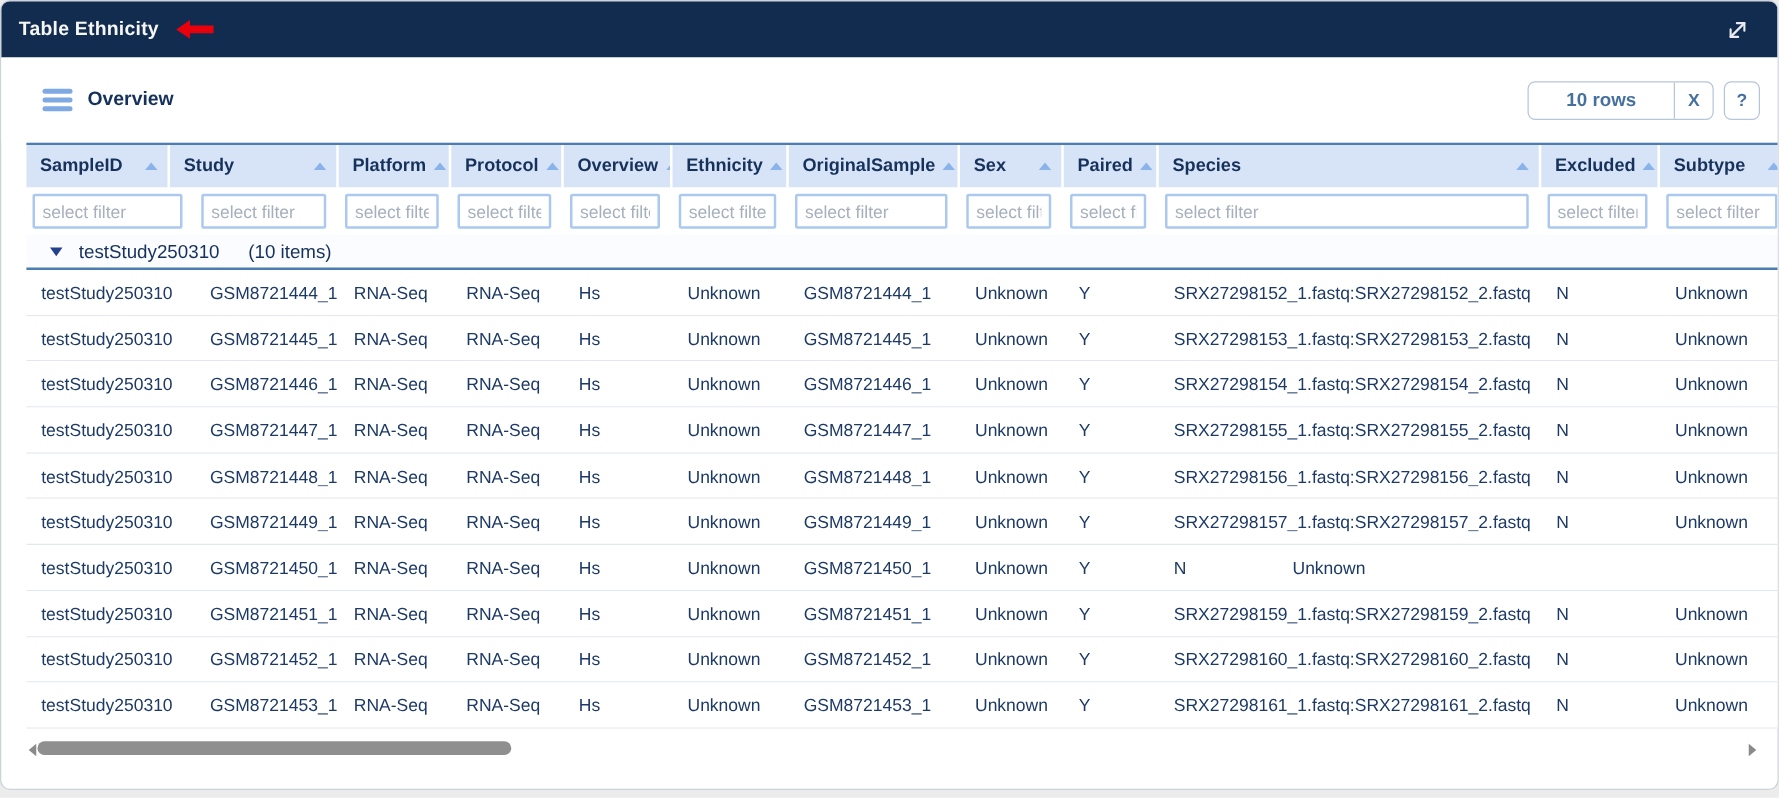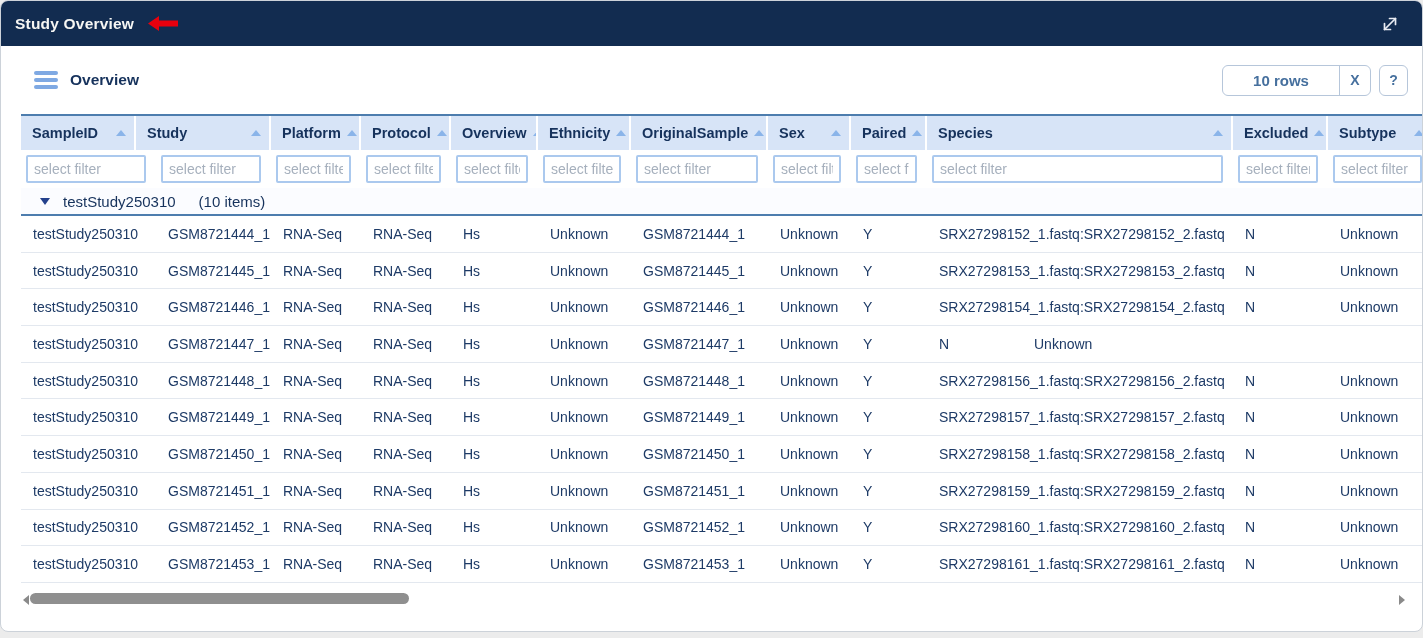--- a/index.html
+++ b/index.html
@@ -47,21 +47,21 @@
   .hs-left { position:absolute; left:22px; top:9px; width:0; height:0; border-top:5px solid transparent; border-bottom:5px solid transparent; border-right:6px solid #8a8a8a; cursor:pointer; }
   .hs-thumb { position:absolute; left:29px; top:7px; width:379px; height:11px; border-radius:6px; background:#8f8f8f; cursor:grab; }
   .hs-right { position:absolute; right:17px; top:9px; width:0; height:0; border-top:5px solid transparent; border-bottom:5px solid transparent; border-left:6px solid #8a8a8a; cursor:pointer; }
 </style>
 </head>
 <body>
 
 <div class="panel">
 
   <div class="titlebar">
-    <span class="title">Study Overview</span>
+    <span class="title">Table Ethnicity</span>
     <svg class="red-arrow" width="30" height="15" viewBox="0 0 30 15">
       <polygon points="0,7.5 11,0 11,4.4 30,4.4 30,10.6 11,10.6 11,15" fill="#e8000d"></polygon>
     </svg>
     <span class="spacer"></span>
     <span class="expand-btn">
       <svg width="20" height="20" viewBox="0 0 20 20" fill="none" stroke="#e9ecf2" stroke-width="1.7" stroke-linecap="round" stroke-linejoin="round">
         <line x1="4.5" y1="15.5" x2="15.5" y2="4.5"></line>
         <polyline points="9.5,4.5 15.5,4.5 15.5,10.5" fill="none"></polyline>
         <polyline points="4.5,9.5 4.5,15.5 10.5,15.5" fill="none"></polyline>
       </svg>
@@ -200,20 +200,21 @@
           <div class="tr">
             <div class="td" style="flex-basis: 135px;">testStudy250310</div>
             <div class="td" style="flex-basis: 115px;">GSM8721447_1</div>
             <div class="td" style="flex-basis: 90px;">RNA-Seq</div>
             <div class="td" style="flex-basis: 90px;">RNA-Seq</div>
             <div class="td" style="flex-basis: 87px;">Hs</div>
             <div class="td" style="flex-basis: 93px;">Unknown</div>
             <div class="td" style="flex-basis: 137px;">GSM8721447_1</div>
             <div class="td" style="flex-basis: 83px;">Unknown</div>
             <div class="td" style="flex-basis: 76px;">Y</div>
+            <div class="td" style="flex-basis: 306px;">SRX27298155_1.fastq:SRX27298155_2.fastq</div>
             <div class="td" style="flex-basis: 95px;">N</div>
             <div class="td" style="flex-basis: 104px;">Unknown</div>
           </div>
           <div class="tr">
             <div class="td" style="flex-basis: 135px;">testStudy250310</div>
             <div class="td" style="flex-basis: 115px;">GSM8721448_1</div>
             <div class="td" style="flex-basis: 90px;">RNA-Seq</div>
             <div class="td" style="flex-basis: 90px;">RNA-Seq</div>
             <div class="td" style="flex-basis: 87px;">Hs</div>
             <div class="td" style="flex-basis: 93px;">Unknown</div>
@@ -241,21 +242,20 @@
           <div class="tr">
             <div class="td" style="flex-basis: 135px;">testStudy250310</div>
             <div class="td" style="flex-basis: 115px;">GSM8721450_1</div>
             <div class="td" style="flex-basis: 90px;">RNA-Seq</div>
             <div class="td" style="flex-basis: 90px;">RNA-Seq</div>
             <div class="td" style="flex-basis: 87px;">Hs</div>
             <div class="td" style="flex-basis: 93px;">Unknown</div>
             <div class="td" style="flex-basis: 137px;">GSM8721450_1</div>
             <div class="td" style="flex-basis: 83px;">Unknown</div>
             <div class="td" style="flex-basis: 76px;">Y</div>
-            <div class="td" style="flex-basis: 306px;">SRX27298158_1.fastq:SRX27298158_2.fastq</div>
             <div class="td" style="flex-basis: 95px;">N</div>
             <div class="td" style="flex-basis: 104px;">Unknown</div>
           </div>
           <div class="tr">
             <div class="td" style="flex-basis: 135px;">testStudy250310</div>
             <div class="td" style="flex-basis: 115px;">GSM8721451_1</div>
             <div class="td" style="flex-basis: 90px;">RNA-Seq</div>
             <div class="td" style="flex-basis: 90px;">RNA-Seq</div>
             <div class="td" style="flex-basis: 87px;">Hs</div>
             <div class="td" style="flex-basis: 93px;">Unknown</div>

